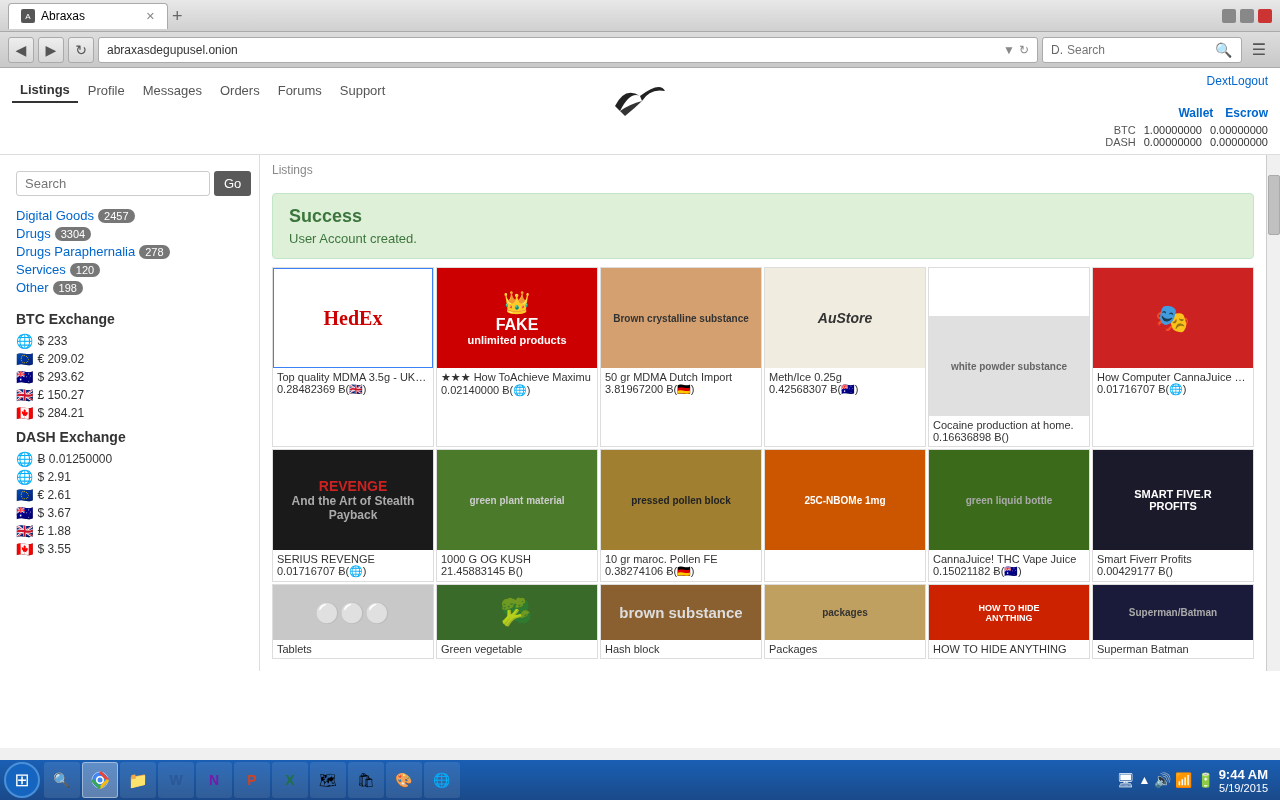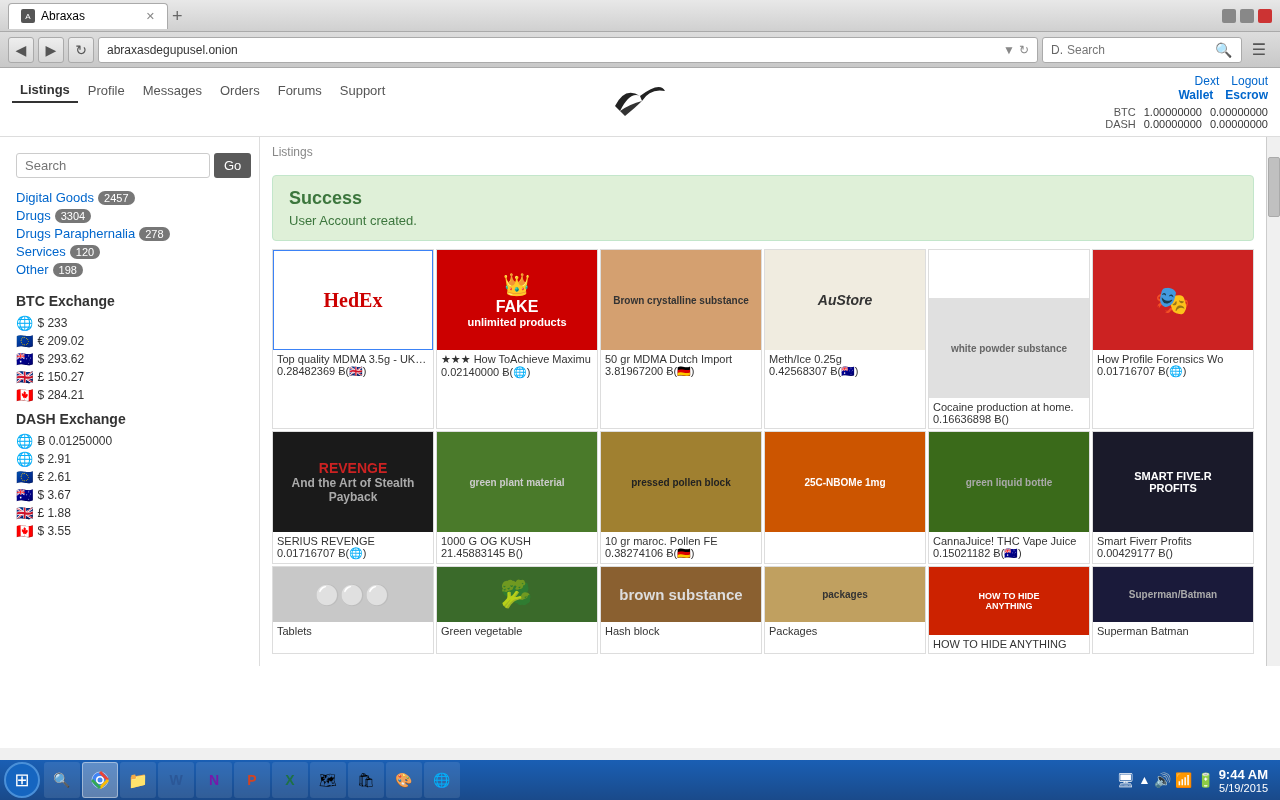--- a/index.html
+++ b/index.html
@@ -81,21 +81,21 @@
       padding: 6px 12px;
       border-bottom: 1px solid #ddd;
       background: white;
       position: relative;
     }
     .site-nav { display: flex; align-items: center; gap: 2px; padding-top: 4px; }
     .nav-link { color: #555; text-decoration: none; padding: 4px 8px; font-size: 13px; cursor: pointer; }
     .nav-link.active { color: #333; font-weight: bold; border-bottom: 2px solid #333; }
     .site-logo { position: absolute; left: 50%; transform: translateX(-50%); top: 8px; }
     .header-right { margin-left: auto; text-align: right; font-size: 12px; }
-    .header-top-links { display: flex; gap: 12px; justify-content: flex-end; margin-bottom: 0; }
+    .header-top-links { display: flex; gap: 0; justify-content: flex-end; margin-bottom: 18px; }
     .header-link { color: #06c; text-decoration: none; font-size: 12px; cursor: pointer; }
     .wallet-row { display: flex; gap: 12px; justify-content: flex-end; }
     .wallet-label { font-weight: bold; color: #06c; font-size: 12px; }
     .crypto-rows { margin-top: 4px; }
     .crypto-row { display: flex; gap: 8px; font-size: 11px; color: #333; justify-content: flex-end; }
     .crypto-label { color: #555; }
     .sidebar { width: 260px; min-width: 260px; padding: 16px; background: white; border-right: 1px solid #ddd; }
     .content { flex: 1; padding: 0 12px 12px; }
 
     
@@ -457,21 +457,21 @@
           </div>
         </div>
 
         <div class="product-card">
           <div class="product-img-placeholder" style="background:#cc2222;">
             <div style="text-align:center;padding:4px;">
               <div style="font-size:28px;">🎭</div>
             </div>
           </div>
           <div class="product-info">
-            <div class="product-title">How Profile Forensics Wo</div>
+            <div class="product-title">How Computer CannaJuice Wo</div>
             <div class="product-price">0.01716707 Ƀ(🌐)</div>
           </div>
         </div>
 
         <div class="product-card">
           <div class="product-img-placeholder" style="background:#1a1a1a;">
             <div style="text-align:center;padding:4px;color:#cc2222;">
               <div style="font-size:14px;font-weight:bold;">REVENGE</div>
               <div style="font-size:12px;color:#aaa;">And the Art of Stealth Payback</div>
             </div>
@@ -561,21 +561,21 @@
         <div class="product-card">
           <div class="product-img-placeholder" style="background:#c0a060;height:55px;">
             <span style="font-size:10px;color:#333;">packages</span>
           </div>
           <div class="product-info">
             <div class="product-title">Packages</div>
           </div>
         </div>
 
         <div class="product-card">
-          <div class="product-img-placeholder" style="background:#cc2200;height:68px;">
+          <div class="product-img-placeholder" style="background:#cc2200;height:55px;">
             <div style="font-size:9px;color:white;text-align:center;font-weight:bold;">HOW TO HIDE<br>ANYTHING</div>
           </div>
           <div class="product-info">
             <div class="product-title">HOW TO HIDE ANYTHING</div>
           </div>
         </div>
 
         <div class="product-card">
           <div class="product-img-placeholder" style="background:#1a1a3a;height:55px;">
             <span style="font-size:10px;color:#aaa;">Superman/Batman</span>

